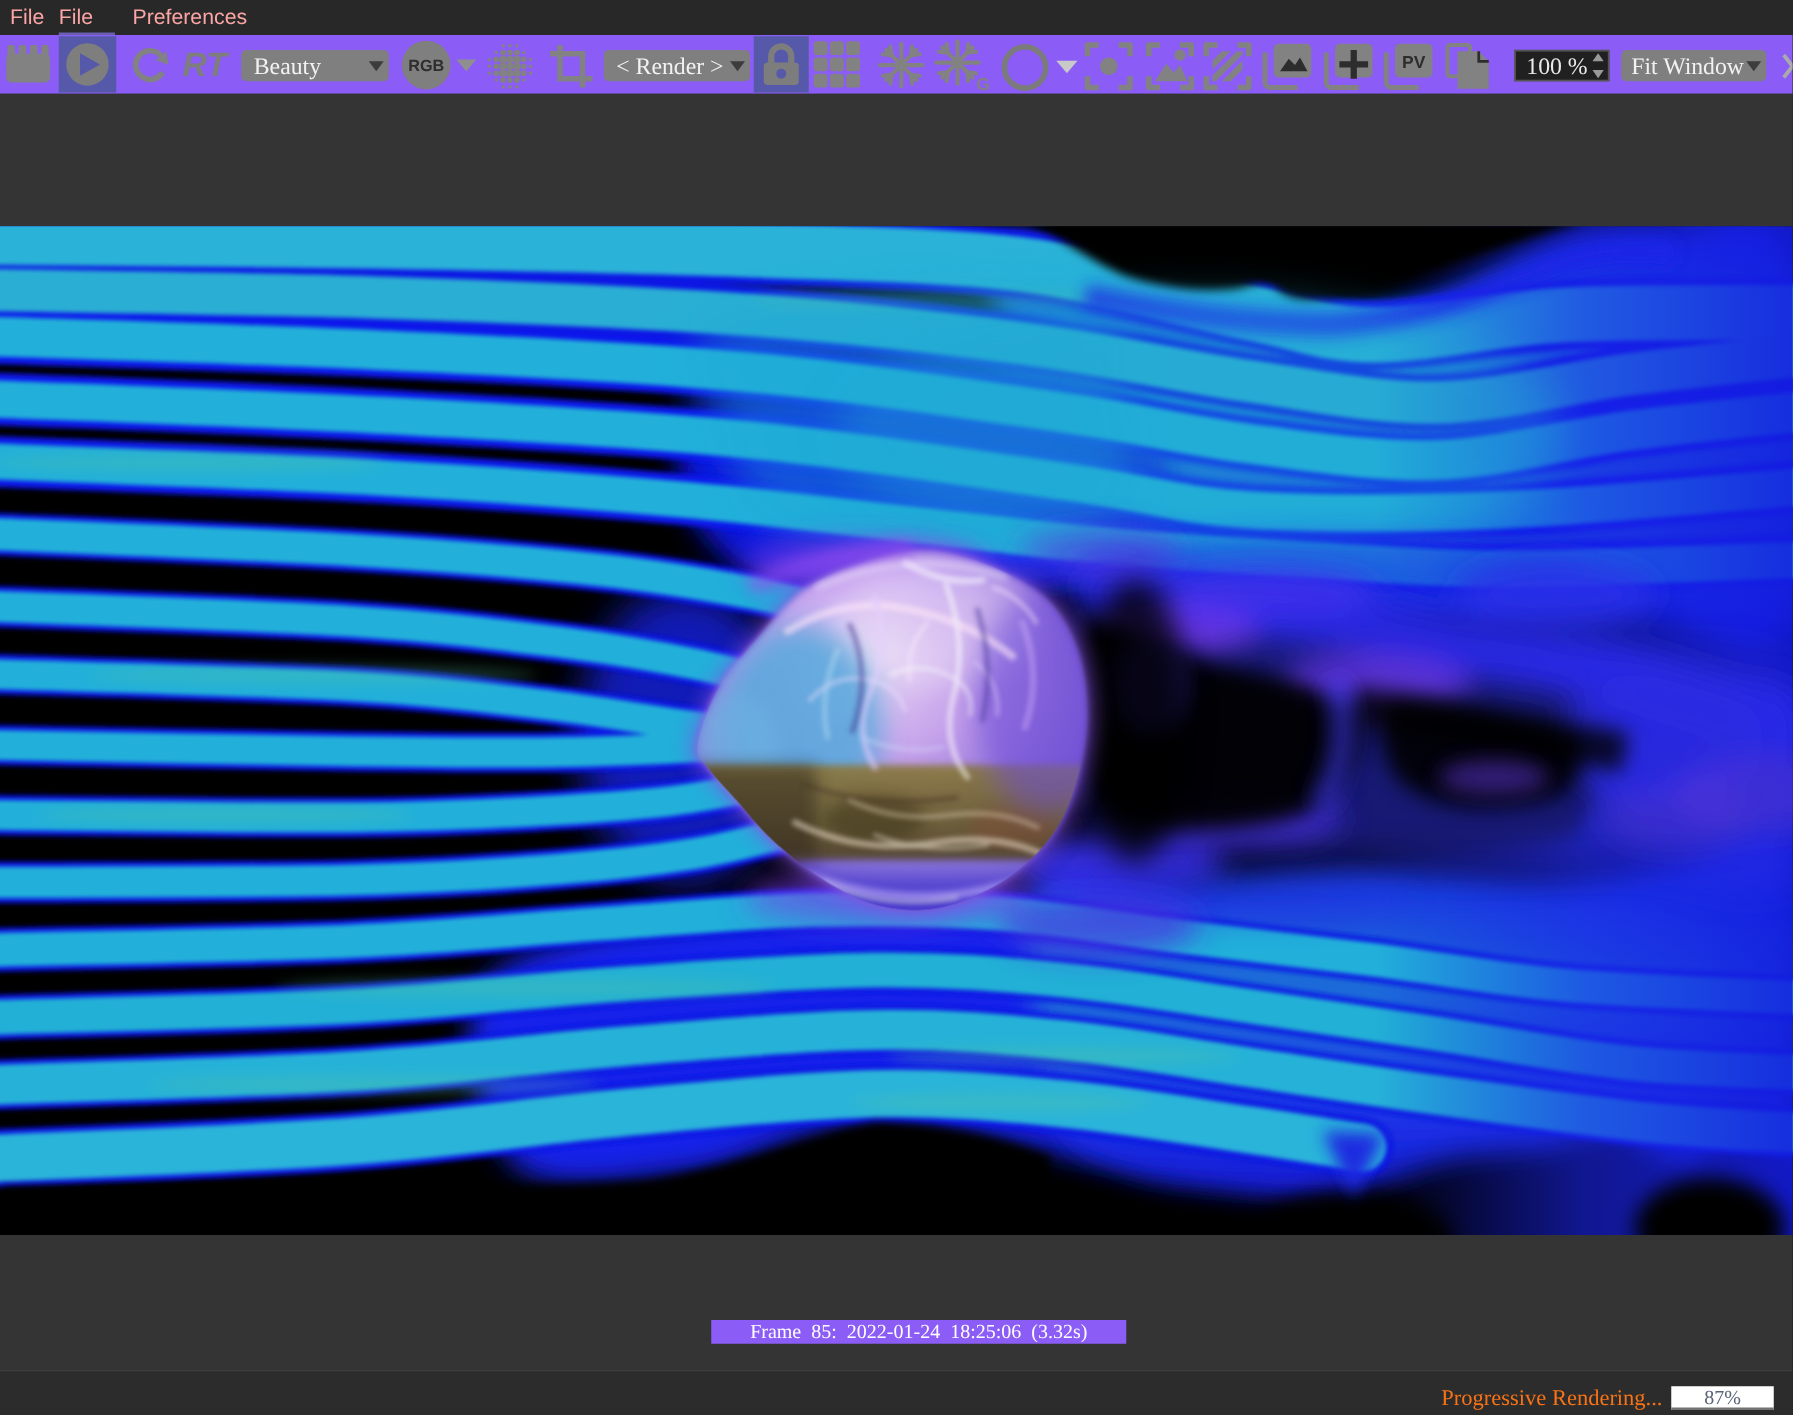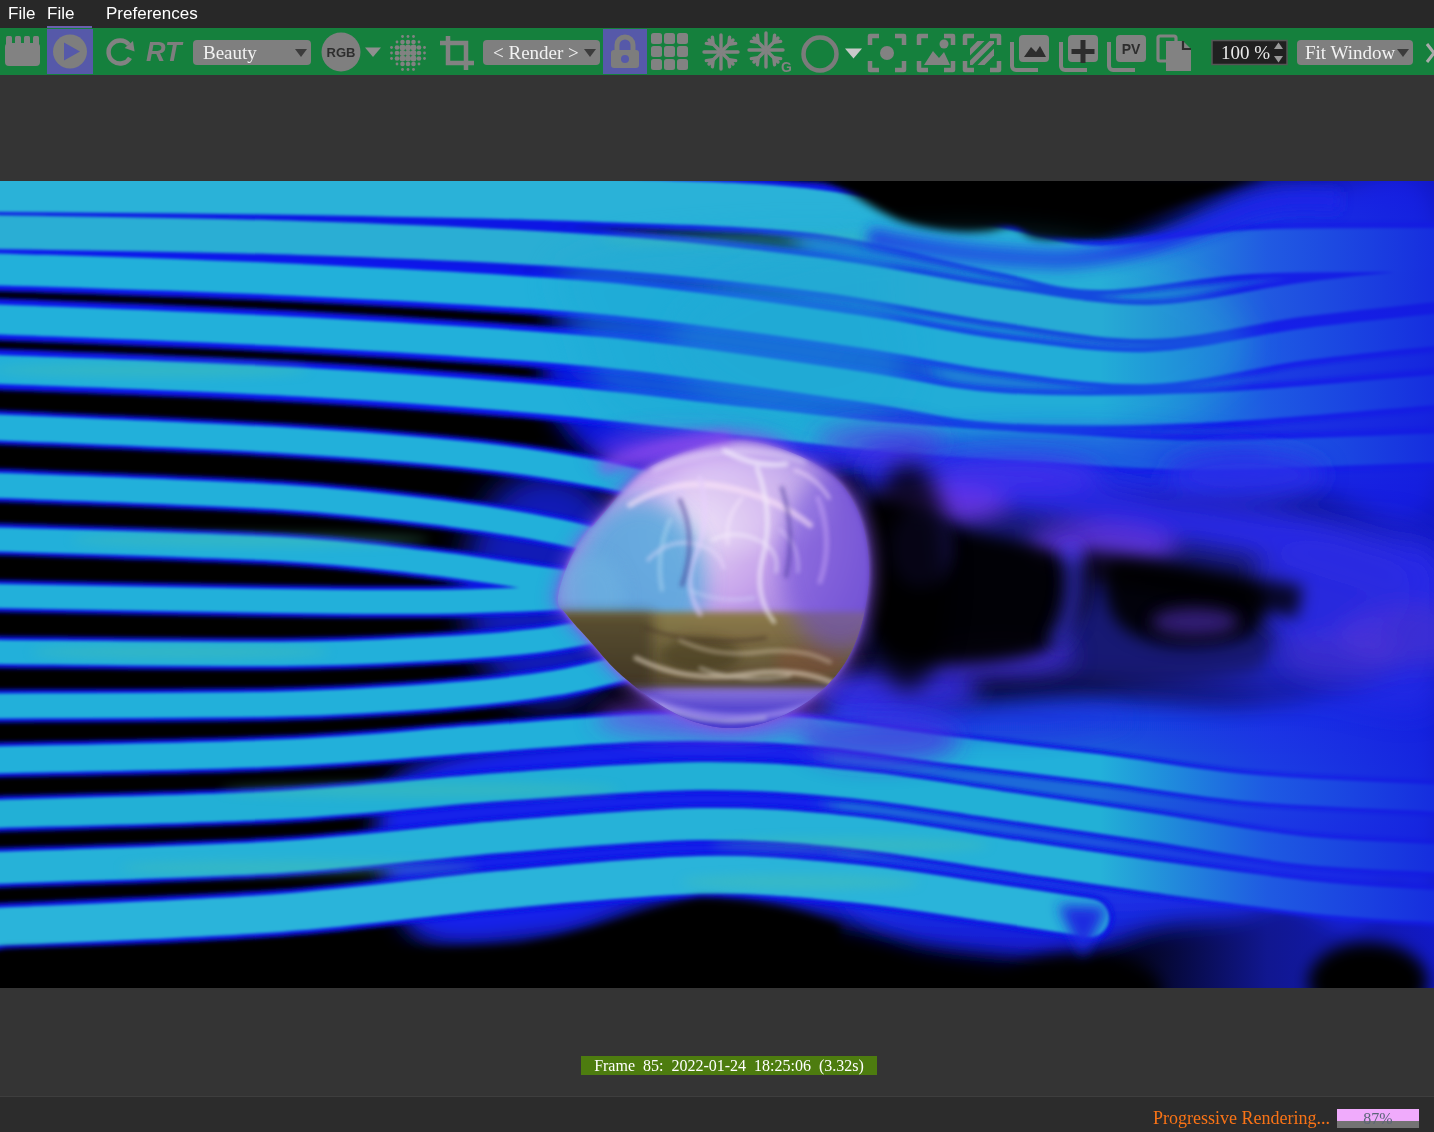--- a/index.html
+++ b/index.html
@@ -1,32 +1,32 @@
 <!DOCTYPE html>
 <html><head><meta charset="utf-8"><style>
 * { margin:0; padding:0; box-sizing:border-box; }
 html,body { width:1434px; height:1132px; overflow:hidden; background:#343434;
   font-family:"Liberation Sans",sans-serif; }
 #menubar { position:absolute; left:0; top:0; width:1434px; height:28px; background:#282828;
-  color:#ffffff; font-size:17px; }
+  color:#fca5a5; font-size:17px; }
 #menubar span { position:absolute; top:4px; }
 #viewline { position:absolute; left:47px; top:26px; width:45px; height:2px; background:#6a5fae; }
-#toolbar { position:absolute; left:0; top:28px; width:1434px; height:47px; background:#15803d; }
+#toolbar { position:absolute; left:0; top:28px; width:1434px; height:47px; background:#8b5cf6; }
 #canvas { position:absolute; left:0; top:75px; width:1434px; height:913px; background:#343434; }
 #art { position:absolute; left:0; top:106px; width:1434px; height:807px; }
-#framelabel { position:absolute; left:569px; top:1056px; width:296px; height:19px; background:#4d7c0f;
+#framelabel { position:absolute; left:569px; top:1056px; width:332px; height:19px; background:#8b5cf6;
   color:#fff; font-family:"Liberation Serif",serif; font-size:16px; text-align:center; line-height:19px;
-  white-space:pre;margin-left:12px; }
+  white-space:pre; }
 #statusbar { position:absolute; left:0; top:1096px; width:1434px; height:36px; background:#2c2c2c;
   border-top:1px solid #3e3e3e; }
 #progtext { position:absolute; right:104px; top:1108px; color:#f97316;
   font-family:"Liberation Serif",serif; font-size:18px; }
-#progbar { position:absolute; left:1337px; top:1109px; width:82px; height:19px; background:#f0abfc;
+#progbar { position:absolute; left:1337px; top:1109px; width:82px; height:19px; background:#ffffff;
   color:#5a6478; font-family:"Liberation Serif",serif; font-size:16px; text-align:center; line-height:19px;
-  border-bottom:7px solid #737373; }
+  border-bottom:2px solid #737373; }
 </style></head><body>
 <div id="menubar">
     <span style="left:8px">File</span>
     <span style="left:47px">File</span>
     <span style="left:106px">Preferences</span>
   </div>
 <div id="viewline"></div>
 <div id="toolbar"><svg width="1434" height="47" viewBox="0 0 1434 47">
       <g fill="#828282">
         <rect x="5" y="15" width="35" height="23" rx="4"></rect>

